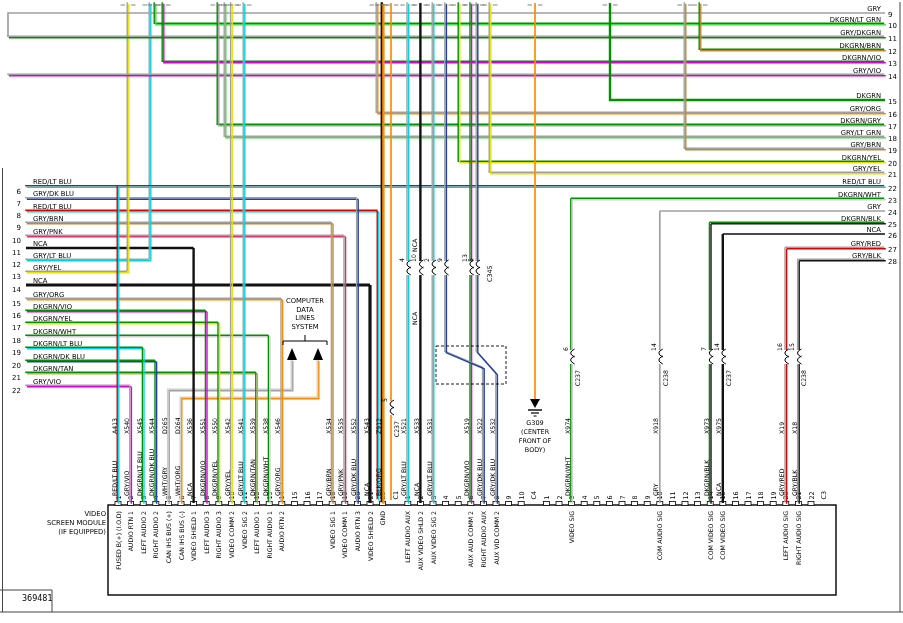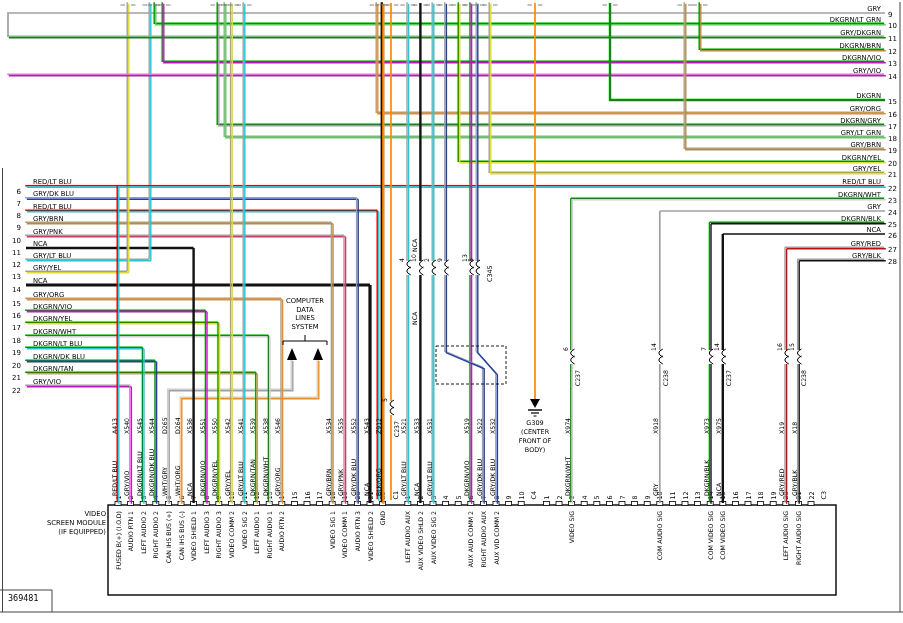--- a/index.html
+++ b/index.html
@@ -1,19 +1,19 @@
 <!DOCTYPE html>
 <html><head>
 <meta charset="utf-8">
 <style>
   html,body{margin:0;padding:0;background:#fff;}
   .page{position:relative;width:903px;height:623px;background:#ffffff;overflow:hidden;
         font-family:"DejaVu Sans", sans-serif;}
   svg text{font-family:"DejaVu Sans", sans-serif;fill:#000;}
-  #fig-number{position:absolute;left:8px;top:594px;font-size:8px;color:#000;}
+  #fig-number{position:absolute;left:22px;top:594px;font-size:8px;color:#000;}
 </style>
 </head>
 <body>
 
 <div class="page">
   <svg id="diag" width="903" height="623" viewBox="0 0 903 623">
       <polyline points="2.5,168 2.5,612" fill="none" stroke="#444" stroke-width="1"></polyline>
       <polyline points="900,2 900,612" fill="none" stroke="#444" stroke-width="1"></polyline>
       <polyline points="0,612 903,612" fill="none" stroke="#444" stroke-width="1.2"></polyline>
       <polyline points="0,590 52,590 52,612" fill="none" stroke="#444" stroke-width="1"></polyline>

